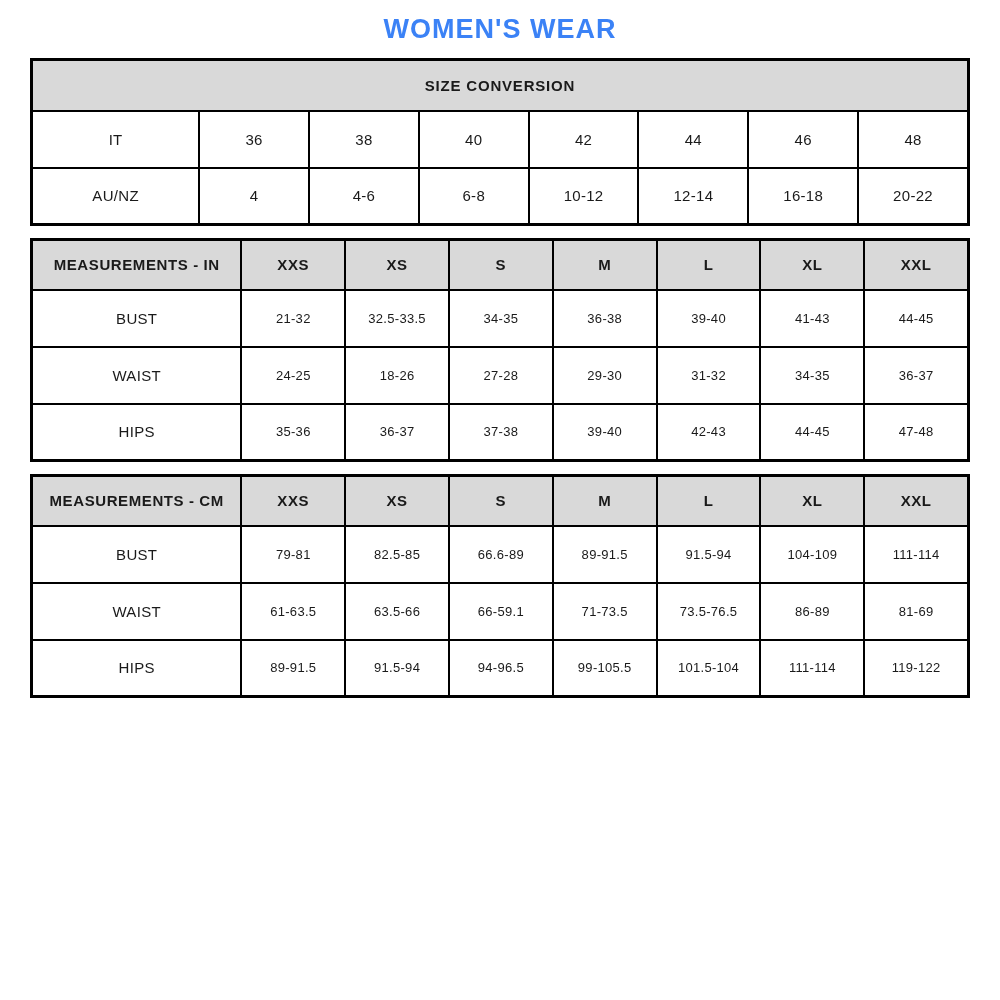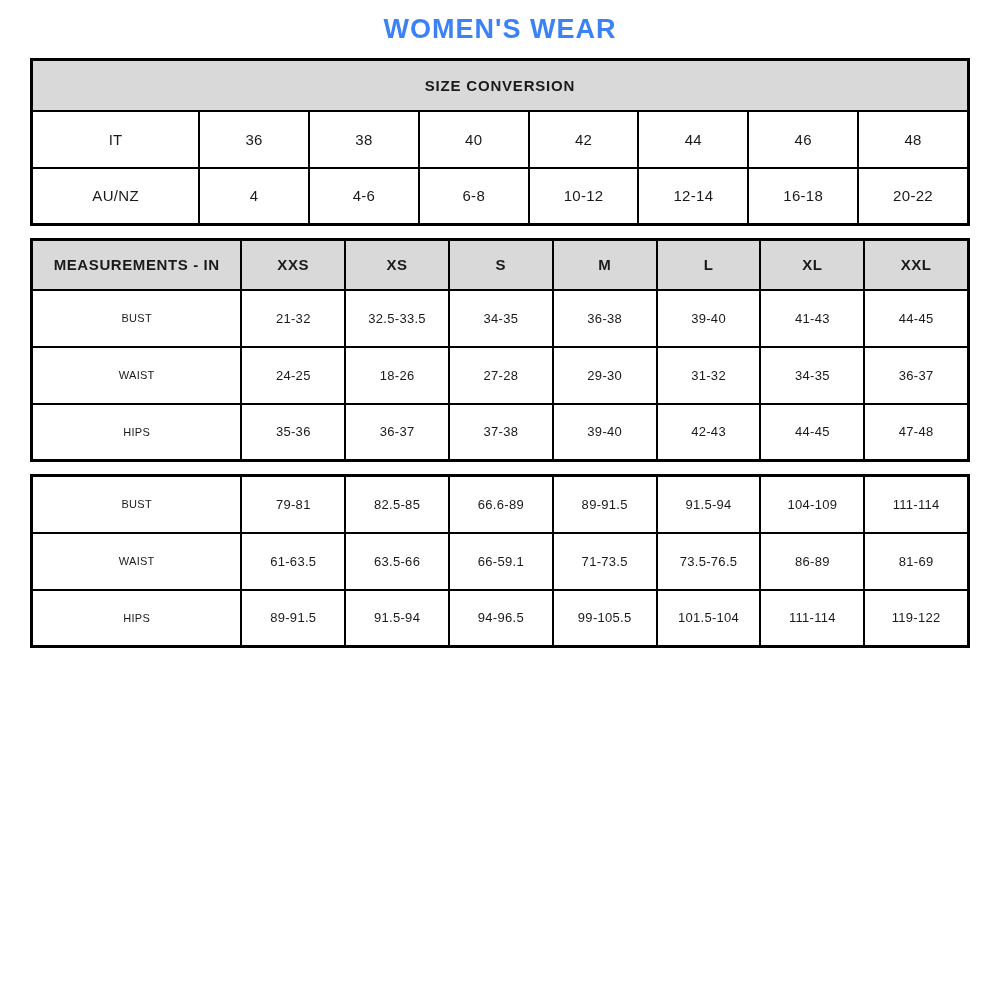--- a/index.html
+++ b/index.html
@@ -44,21 +44,21 @@
   
   .t-meas { margin-top: 12px; }
   .t-meas td { height: 57px; font-size: 13px; }
   .t-meas .hdr td {
     background: #d9d9d9;
     font-weight: bold;
     font-size: 15px;
     letter-spacing: 0.6px;
     height: 50px;
   }
-  .t-meas td.lbl { font-size: 11px; }
+  .t-meas td.lbl { font-size: 15px; }
 </style>
 </head>
 <body>
 
 <div class="page">
 
   <div class="title">WOMEN'S WEAR</div>
 
   <table class="t-size">
     <colgroup>
@@ -158,20 +158,30 @@
       <col style="width:22.4%">
       <col style="width:11.08%">
         <col style="width:11.08%">
         <col style="width:11.08%">
         <col style="width:11.08%">
       <col style="width:11.08%">
         <col style="width:11.08%">
         <col style="width:11.12%">
     </colgroup>
     <tbody>
+      <tr class="hdr">
+        <td>MEASUREMENTS - CM</td>
+        <td>XXS</td>
+        <td>XS</td>
+        <td>S</td>
+        <td>M</td>
+        <td>L</td>
+        <td>XL</td>
+        <td>XXL</td>
+      </tr>
       <tr>
         <td class="lbl">BUST</td>
         <td>79-81</td>
         <td>82.5-85</td>
         <td>66.6-89</td>
         <td>89-91.5</td>
         <td>91.5-94</td>
         <td>104-109</td>
         <td>111-114</td>
       </tr>

